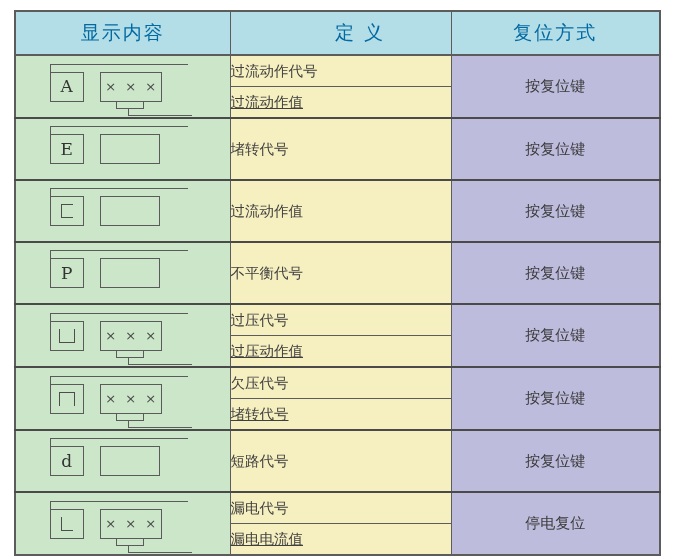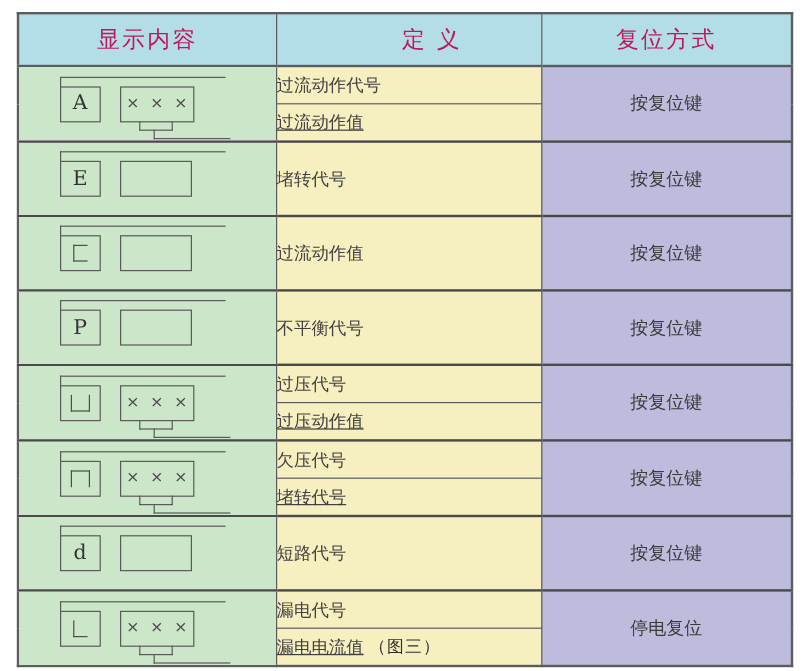--- a/index.html
+++ b/index.html
@@ -39,21 +39,21 @@
     vertical-align: middle;
   }
 
   
   tr.head th {
     background: #b3dee8;
     height: 42px;
     font-weight: normal;
     font-size: 19px;
     letter-spacing: 2px;
-    color: #be185d;
+    color: #0369a1;
     text-align: center;
     border-bottom: 2px solid #5c5c5c;
   }
   tr.head th.disp  { width: 215px; }
   tr.head th.defn  { width: 221px; padding-left: 39px; }
   tr.head th.reset { width: 209px; margin-top: 20px; }
 
   
   td.disp {
     background: #cbe6c8;
@@ -336,14 +336,13 @@
           </td>
           <td class="defn">漏电代号</td>
           <td class="reset" rowspan="2">停电复位</td>
         </tr>
         <tr>
           <td class="defn inner-sep">漏电电流值</td>
         </tr>
       </tbody>
   </table>
 
-  <div class="caption">（图三）</div>
 </div>
 
 </body></html>

